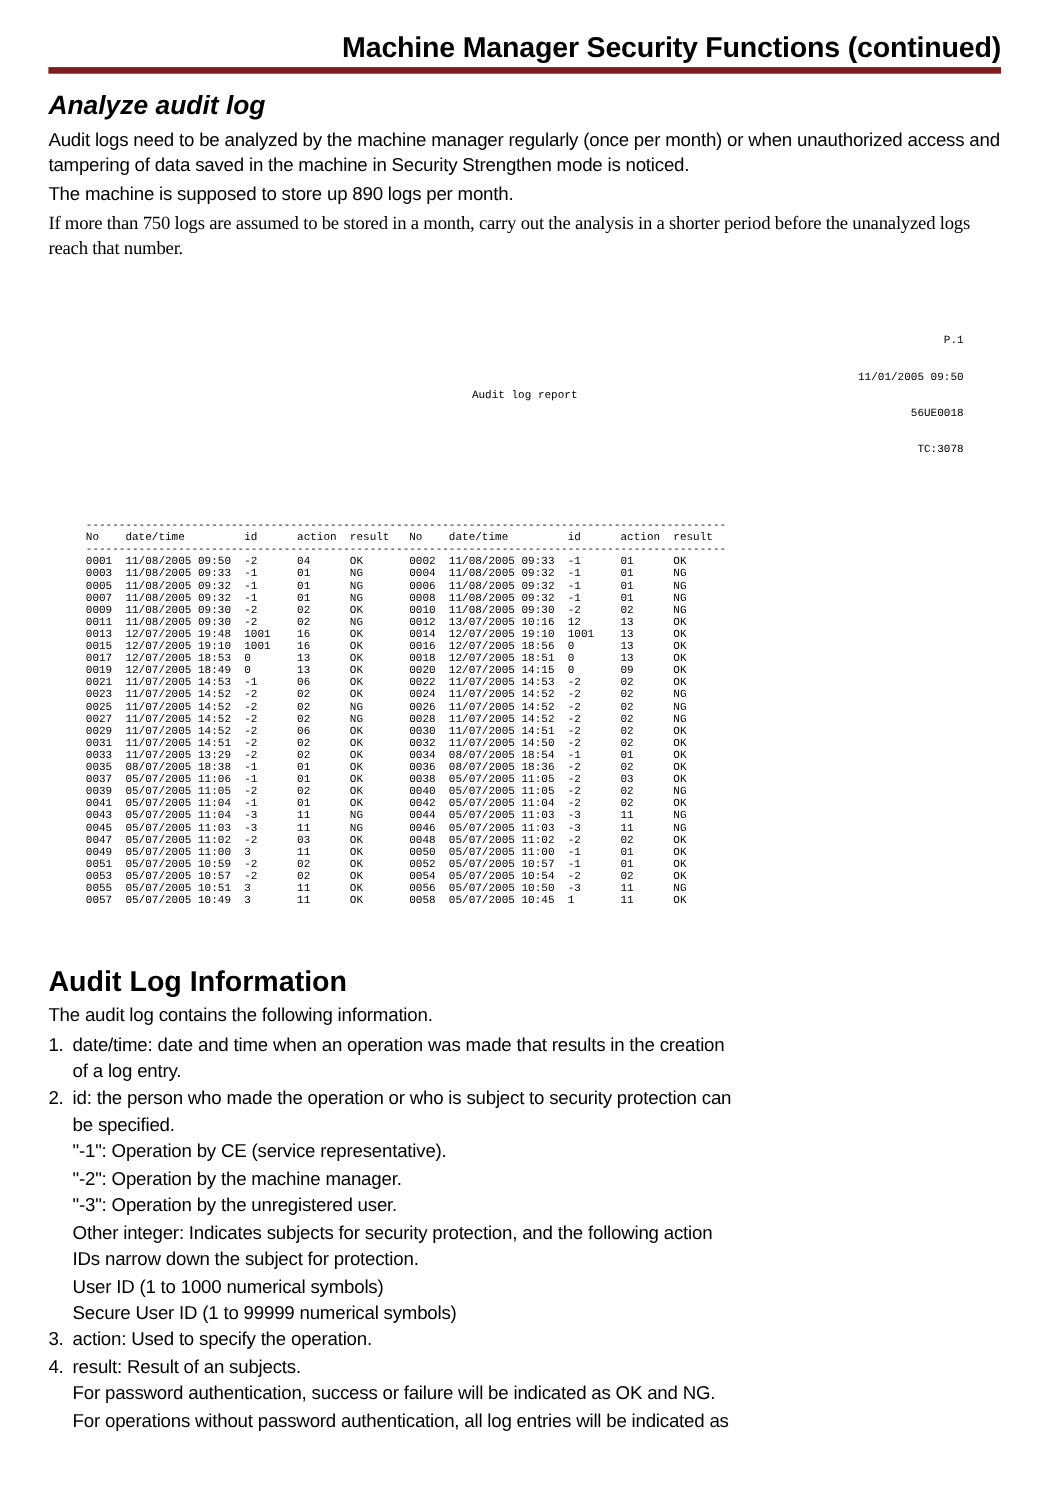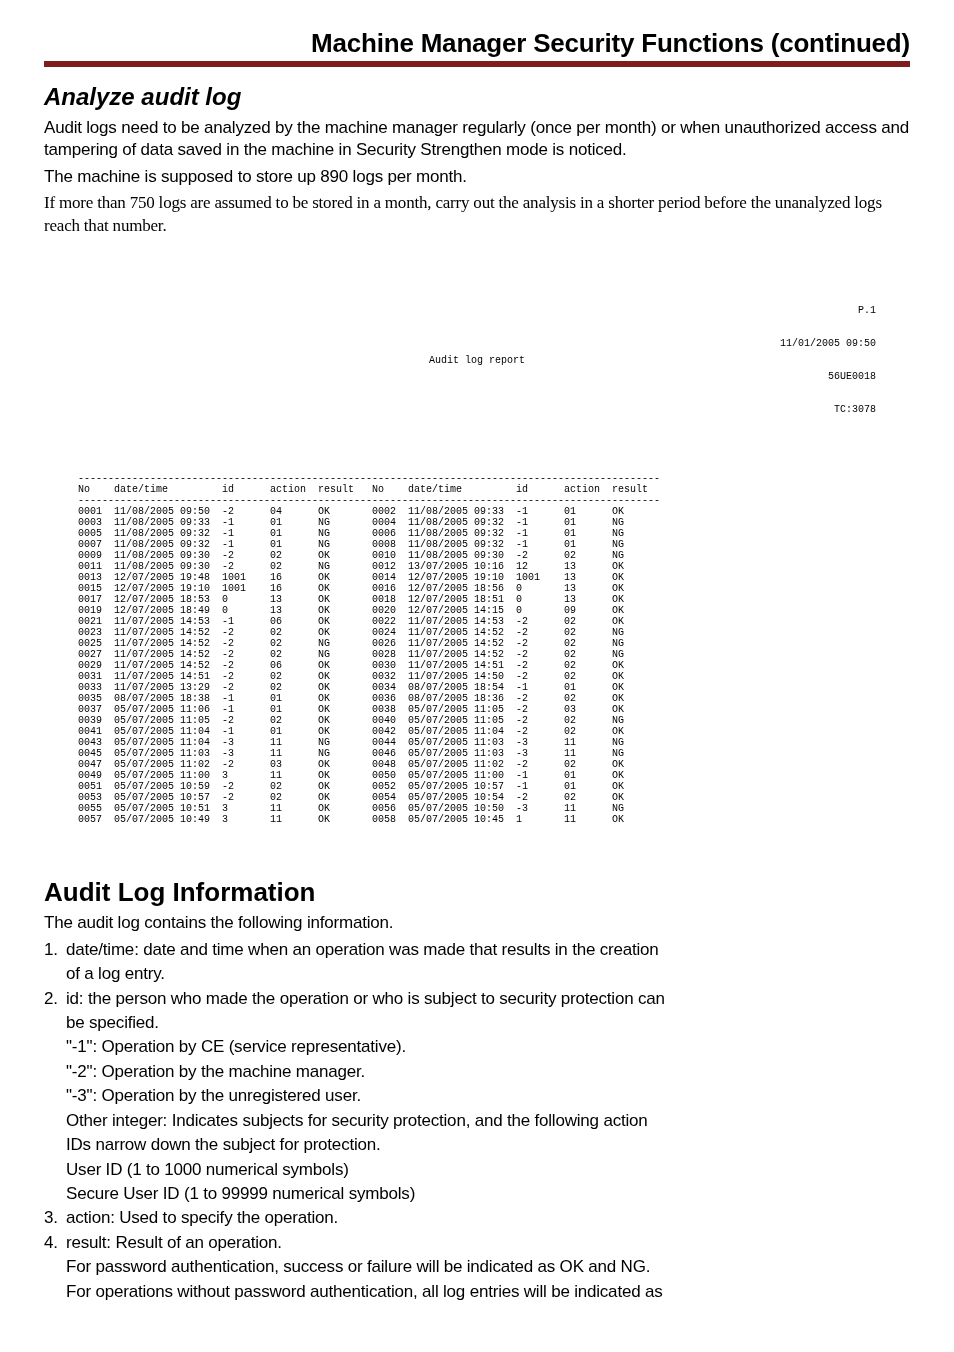--- a/index.html
+++ b/index.html
@@ -141,17 +141,17 @@
   <p class="nlist-indent">"-1": Operation by CE (service representative).</p>
   <p class="nlist-indent">"-2": Operation by the machine manager.</p>
   <p class="nlist-indent">"-3": Operation by the unregistered user.</p>
   <p class="nlist-indent">Other integer: Indicates subjects for security protection, and the following action</p>
   <p class="nlist-indent">IDs narrow down the subject for protection.</p>
   <p class="nlist-indent">User ID (1 to 1000 numerical symbols)</p>
   <p class="nlist-indent">Secure User ID (1 to 99999 numerical symbols)</p>
 
   <p class="nlist"><span class="num">3.</span><span>action: Used to specify the operation.</span></p>
 
-  <p class="nlist"><span class="num">4.</span><span>result: Result of an operation.</span></p>
+  <p class="nlist"><span class="num">4.</span><span>result: Result of an subjects.</span></p>
   <p class="nlist-indent">For password authentication, success or failure will be indicated as OK and NG.</p>
   <p class="nlist-indent">For operations without password authentication, all log entries will be indicated as</p>
 
 </div>
 
 </body></html>

